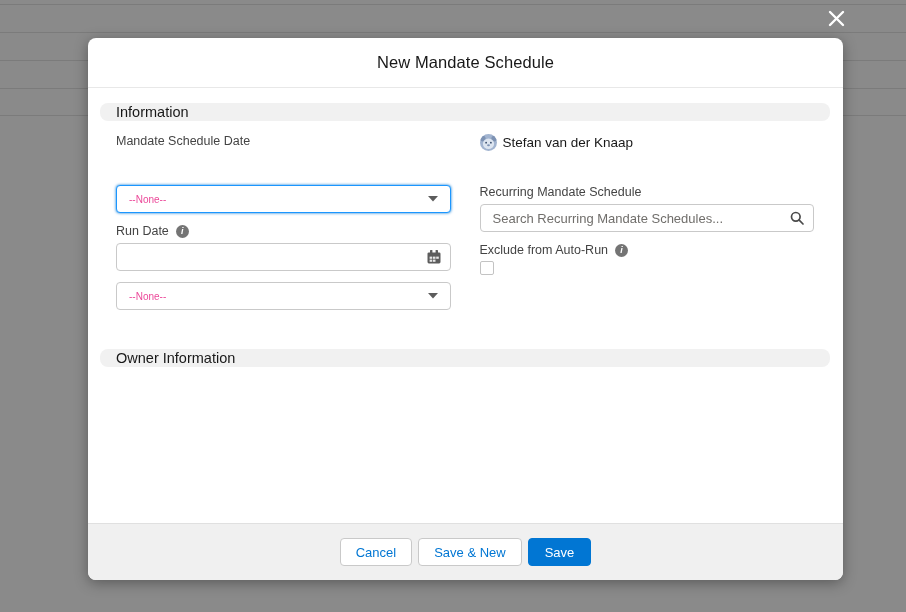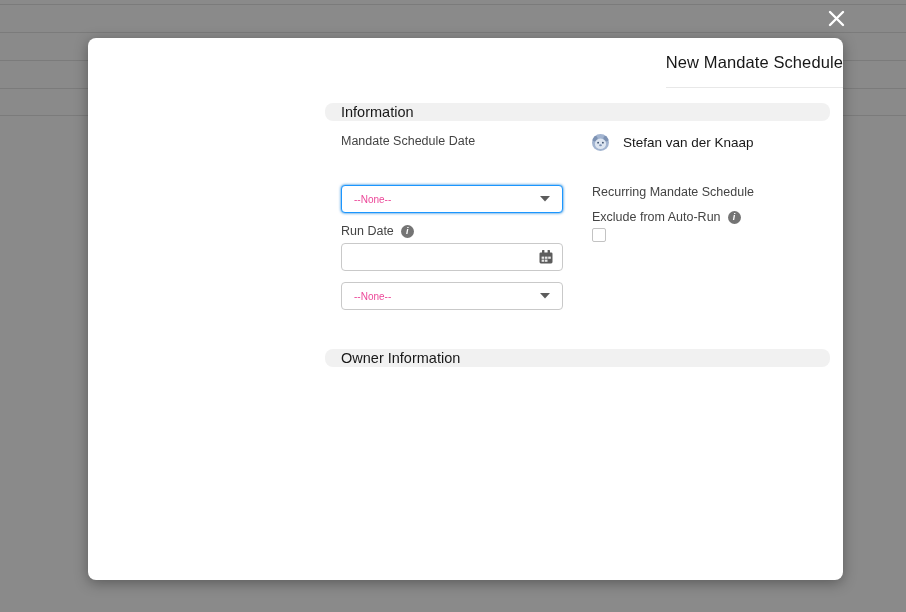--- a/index.html
+++ b/index.html
@@ -12,21 +12,21 @@
 
   .close-btn {
     position:absolute; top:7px; left:825px; width:22px; height:22px;
     display:flex; align-items:center; justify-content:center; cursor:pointer;
   }
 
   .modal {
     position:absolute; left:88px; top:38px; width:755px; height:542px;
     background:#ffffff; border-radius:8px;
     box-shadow:0 3px 14px rgba(0,0,0,.35);
-    display:flex; flex-direction:column;align-items:flex-end;
+    display:flex; flex-direction:column;
   }
   .modal-header {
     height:50px; flex:none; border-bottom:1px solid #e8e8e8;
     display:flex; align-items:center; justify-content:center;
   }
   .modal-title { font-size:16.5px; font-weight:500; color:#181818; letter-spacing:.1px; }
 
   .modal-body { flex:1; padding:15px 13px 0 12px; overflow:hidden; }
 
   .section-bar {
@@ -45,21 +45,21 @@
   .fld-label {
     font-size:12.5px; color:#444444; line-height:14px;
     display:flex; align-items:center;
   }
   .blk-name   { height:36px; margin-bottom:15px; }
   .blk-ctrl   { margin-bottom:11px; }
   .blk-ctrl .fld-label { margin-bottom:5px; }
   .blk-owner  { height:36px; margin-bottom:15px; }
   .blk-owner .fld-label { margin-bottom:4px; }
 
-  .owner-line { display:flex; align-items:center; gap:14px; }
+  .owner-line { display:flex; align-items:center; gap:6px; }
   .owner-name { font-size:13.5px; color:#181818; }
 
   .combobox {
     position:relative; height:28px; border:1px solid #c9c9c9; border-radius:4px;
     background:#fff; display:flex; align-items:center;
     padding:0 28px 0 12px; font-size:10px; color:#ec4899; cursor:pointer;
   }
   .combobox.focused {
     border-color:#1b96ff; box-shadow:0 0 3px #0176d3;
   }
@@ -208,35 +208,49 @@
                     <ellipse cx="10" cy="13.2" rx="1.7" ry="1.2" fill="#7d92b3"></ellipse>
                   </g>
                 </svg>
               </span>
               <span class="owner-name">Stefan van der Knaap</span>
             </div>
           </div>
 
           <div class="blk-ctrl">
             <div class="fld-label">Recurring Mandate Schedule</div>
+            <div class="text-input-wrap">
+              <input class="text-input" type="text" placeholder="Search Recurring Mandate Schedules..." style="">
+              <span class="input-icon-right">
+                <svg width="14" height="14" viewBox="0 0 14 14" fill="none">
+                  <circle cx="5.8" cy="5.8" r="4.3" stroke="#4a4a4a" stroke-width="1.7"></circle>
+                  <line x1="9.2" y1="9.2" x2="13" y2="13" stroke="#4a4a4a" stroke-width="1.7" stroke-linecap="round"></line>
+                </svg>
+              </span>
+            </div>
           </div>
 
           <div>
             <div class="fld-label">
               <span>Exclude from Auto-Run</span>
               <span class="info-icon">i</span>
             </div>
             <div class="checkbox"></div>
           </div>
 
         </div>
       </div>
 
       <div class="section-bar system">
         <span>Owner Information</span>
       </div>
 
 
     </div>
 
+    <div class="modal-footer">
+      <button class="btn">Cancel</button>
+      <button class="btn">Save &amp; New</button>
+      <button class="btn brand">Save</button>
+    </div>
 
   </div>
 </div>
 
 </body></html>

